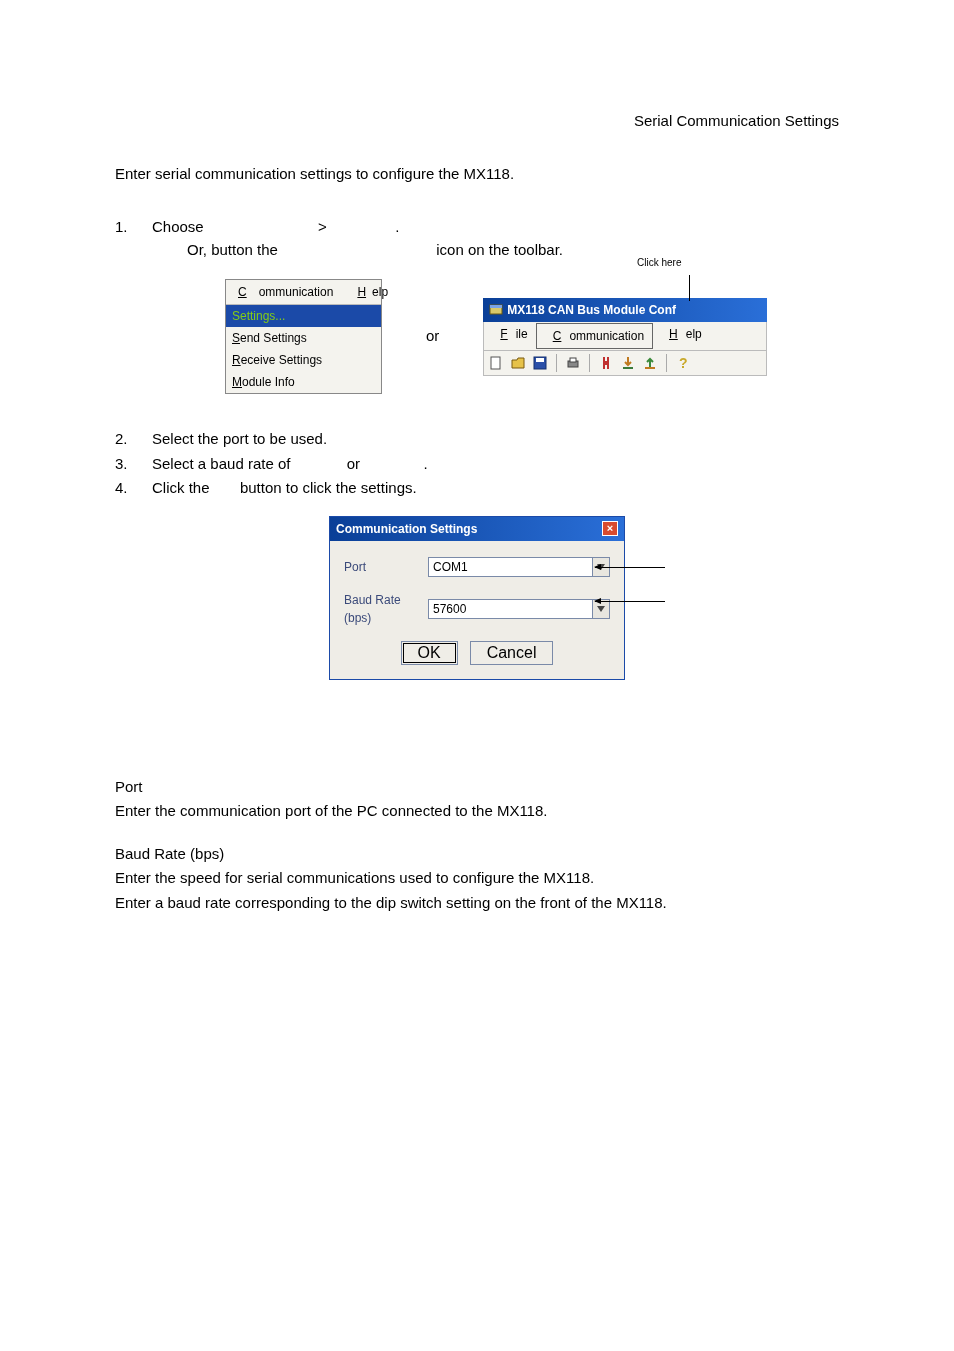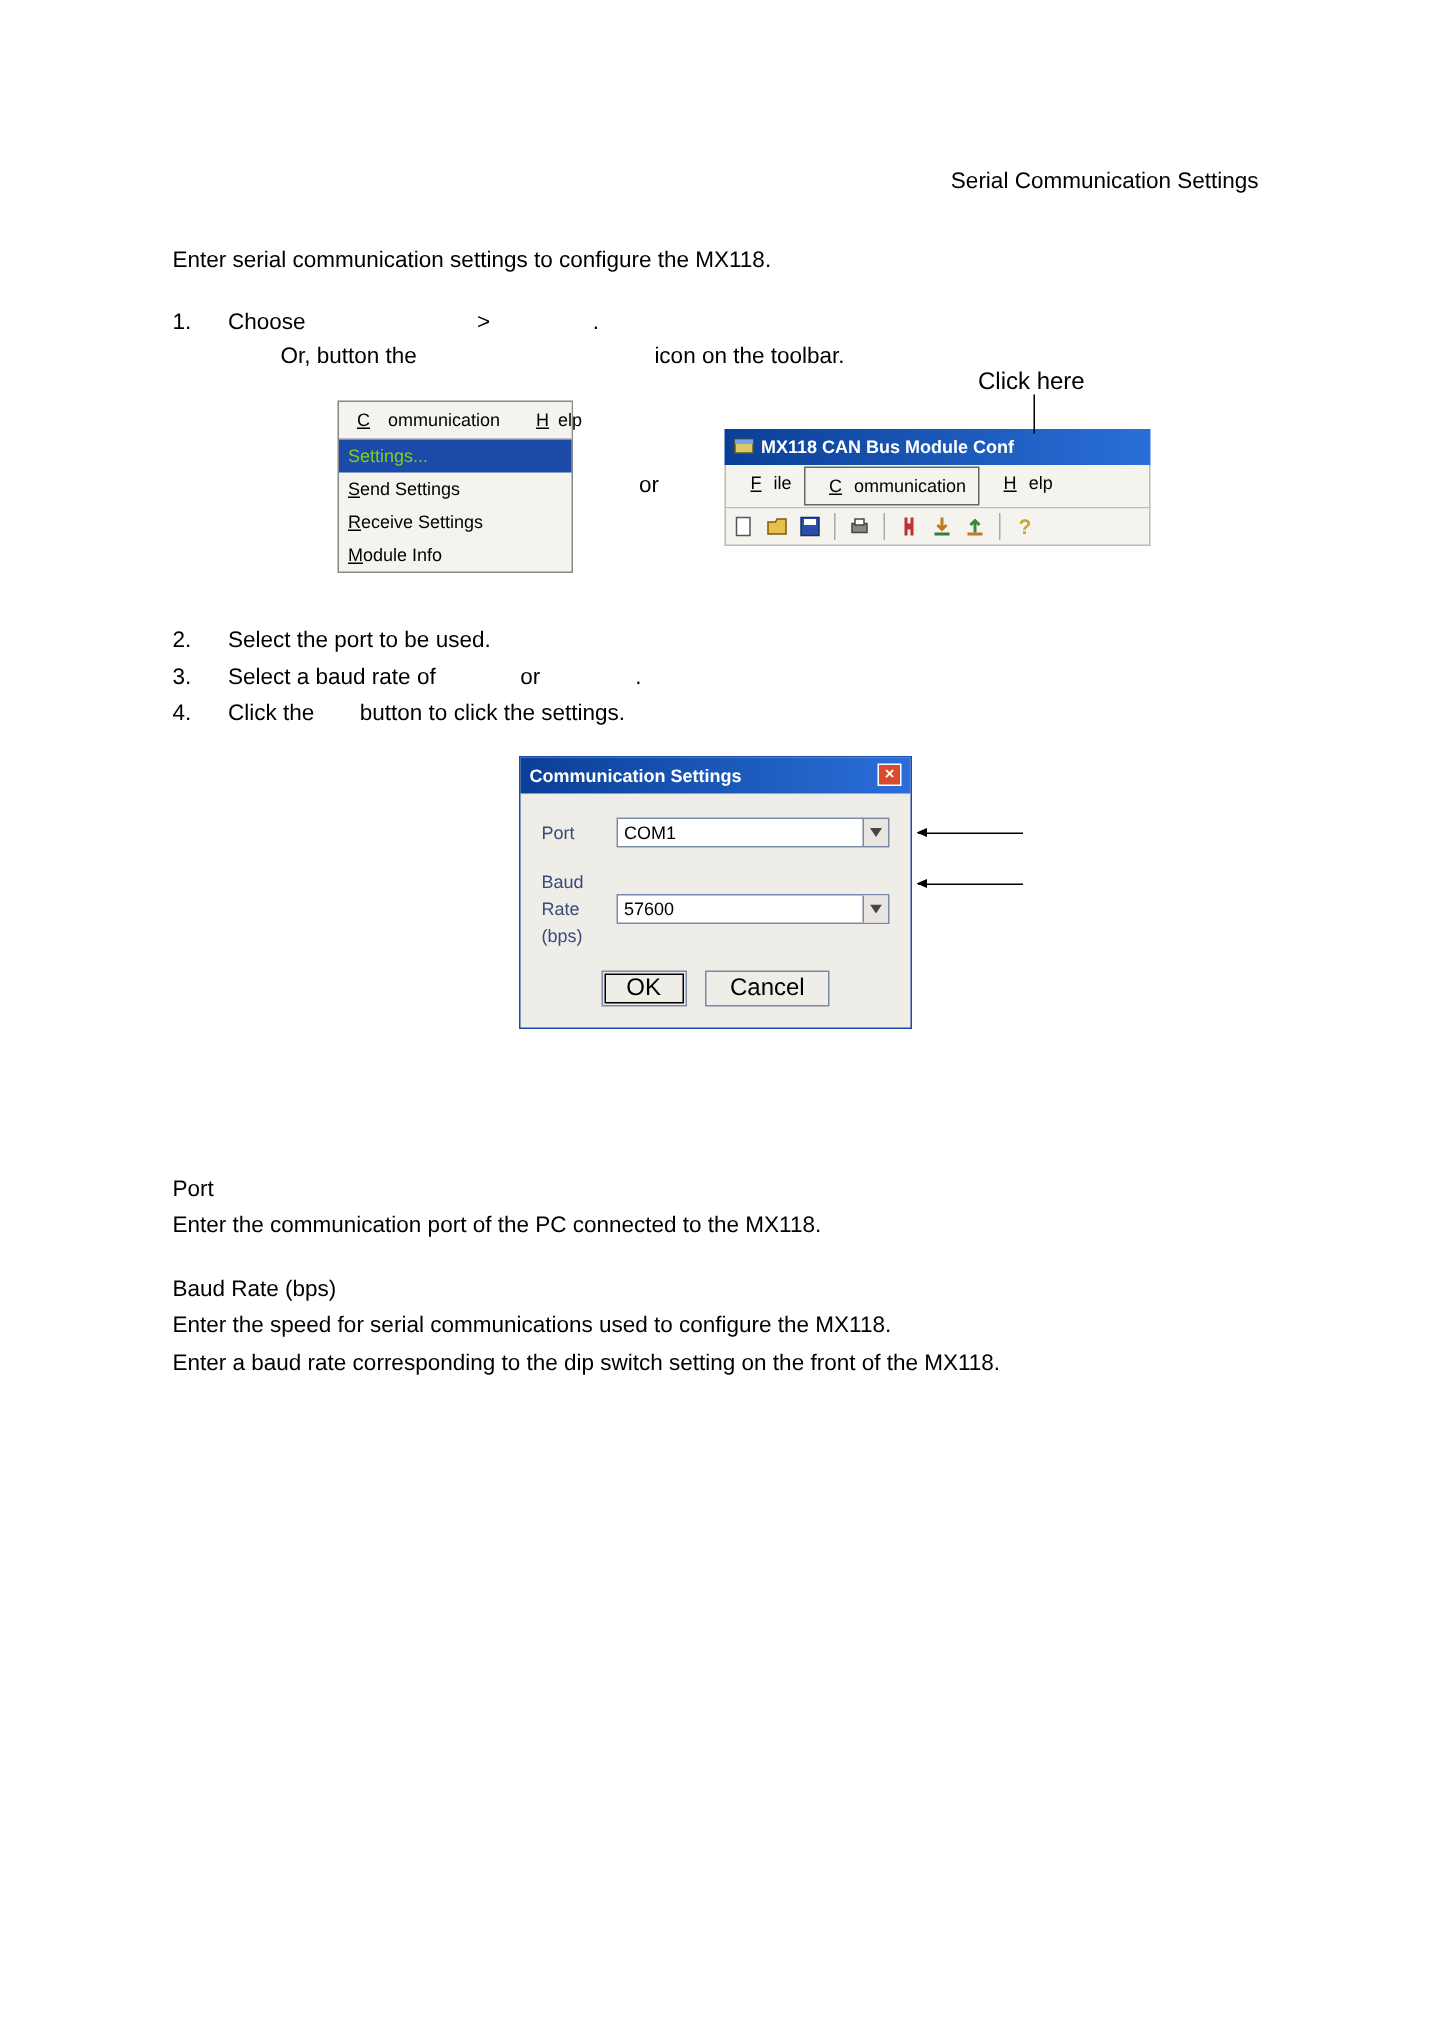--- a/index.html
+++ b/index.html
@@ -13,21 +13,21 @@
     padding: 110px 115px 0 115px;
     line-height: 1.5;
   }
   .section-title {
     margin-left: 70px;
     margin-bottom: 30px;
     font-weight: normal;
     text-align: right;
   }
   .intro {
-    margin-bottom: 19px;
+    margin-bottom: 31px;
   }
   .step-row {
     display: flex;
     margin-bottom: 2px;
   }
   .step-num {
     width: 37px;
     flex-shrink: 0;
   }
   .step-body {
@@ -38,22 +38,22 @@
   }
   .figure-row {
     display: flex;
     align-items: center;
     margin: 18px 0 34px 110px;
     position: relative;
   }
   .click-here-wrap {
     position: absolute;
     top: -24px;
-    left: 427px;
-    font-size: 16px;
+    left: 412px;
+    font-size: 10px;
   }
   .click-line {
     position: absolute;
     top: -4px;
     left: 464px;
     width: 1px;
     height: 26px;
     background: #000;
   }
   
@@ -127,21 +127,21 @@
     margin: 0 2px;
   }
   
   .dialog-wrap {
     display:flex;
     justify-content:center;
     margin: 16px 0 10px 0;
     position: relative;
   }
   .dialog {
-    width: 262px;
+    width: 296px;
     border: 1px solid #1b4aa8;
     background: #efede7;
     font-size: 12px;
     position: relative;
   }
   .dlg-title {
     background: linear-gradient(to right,#0a3f97,#2a6fd8);
     color: #fff;
     font-weight: bold;
     padding: 3px 6px;

